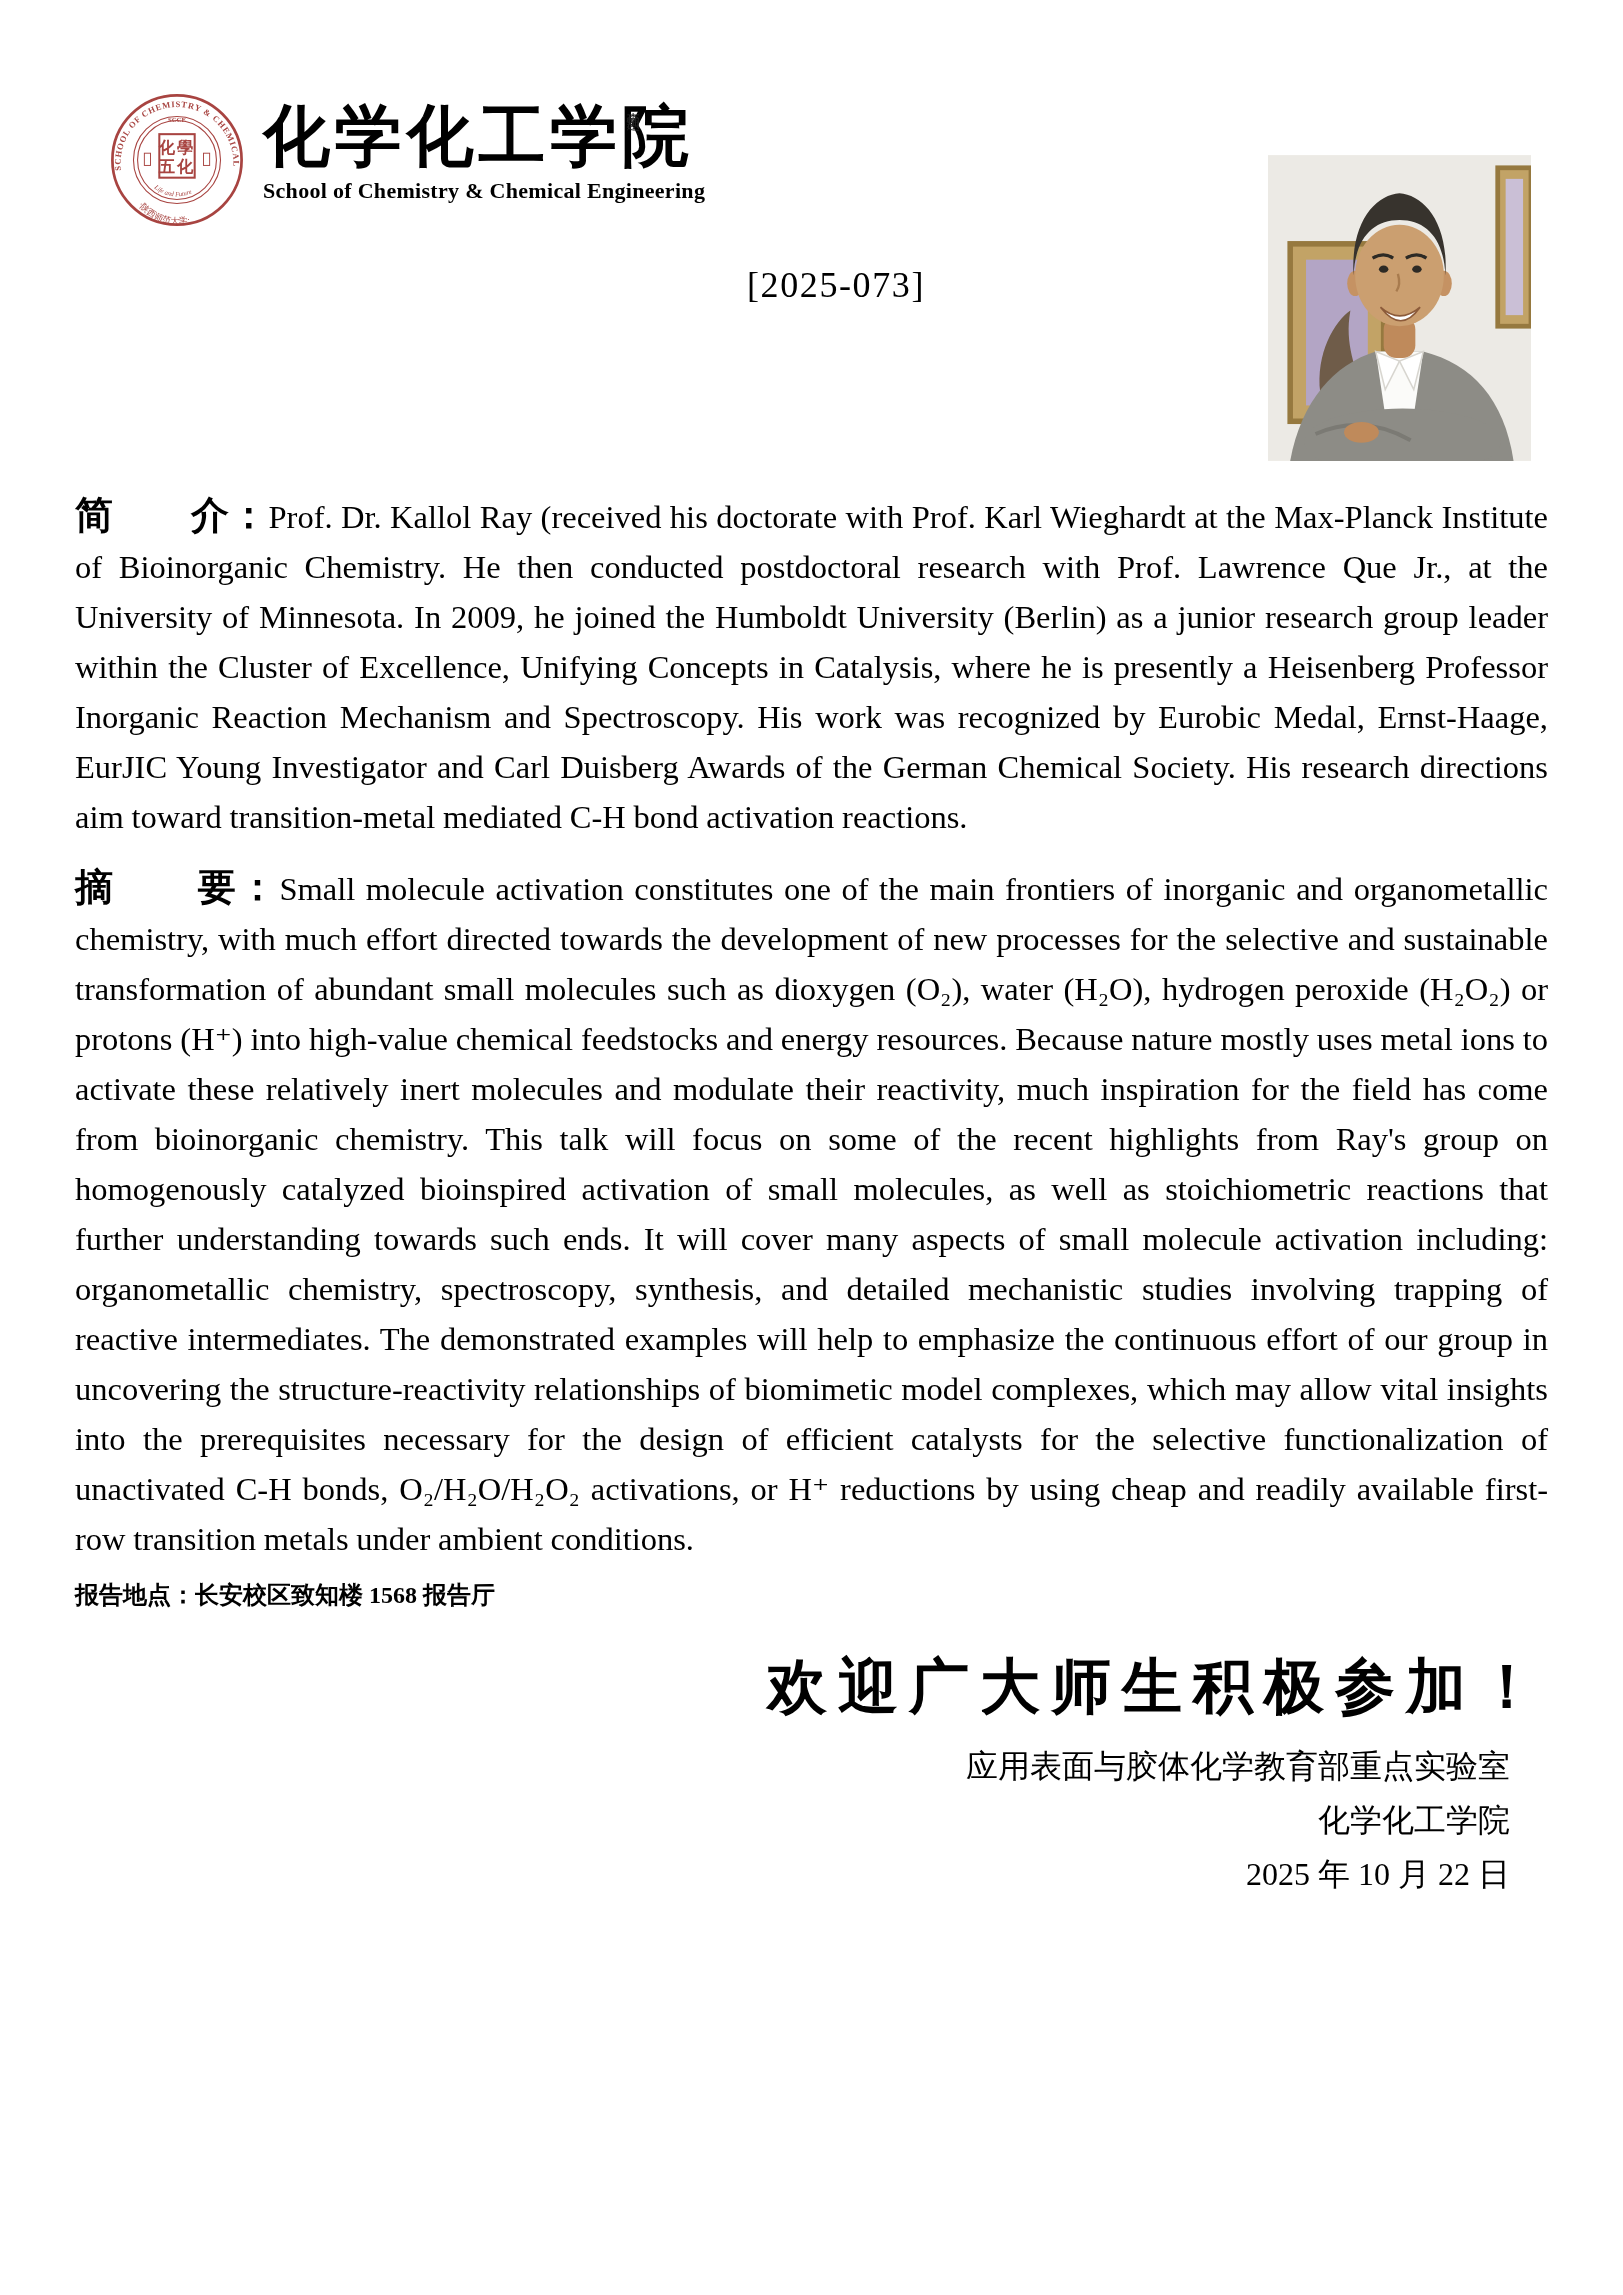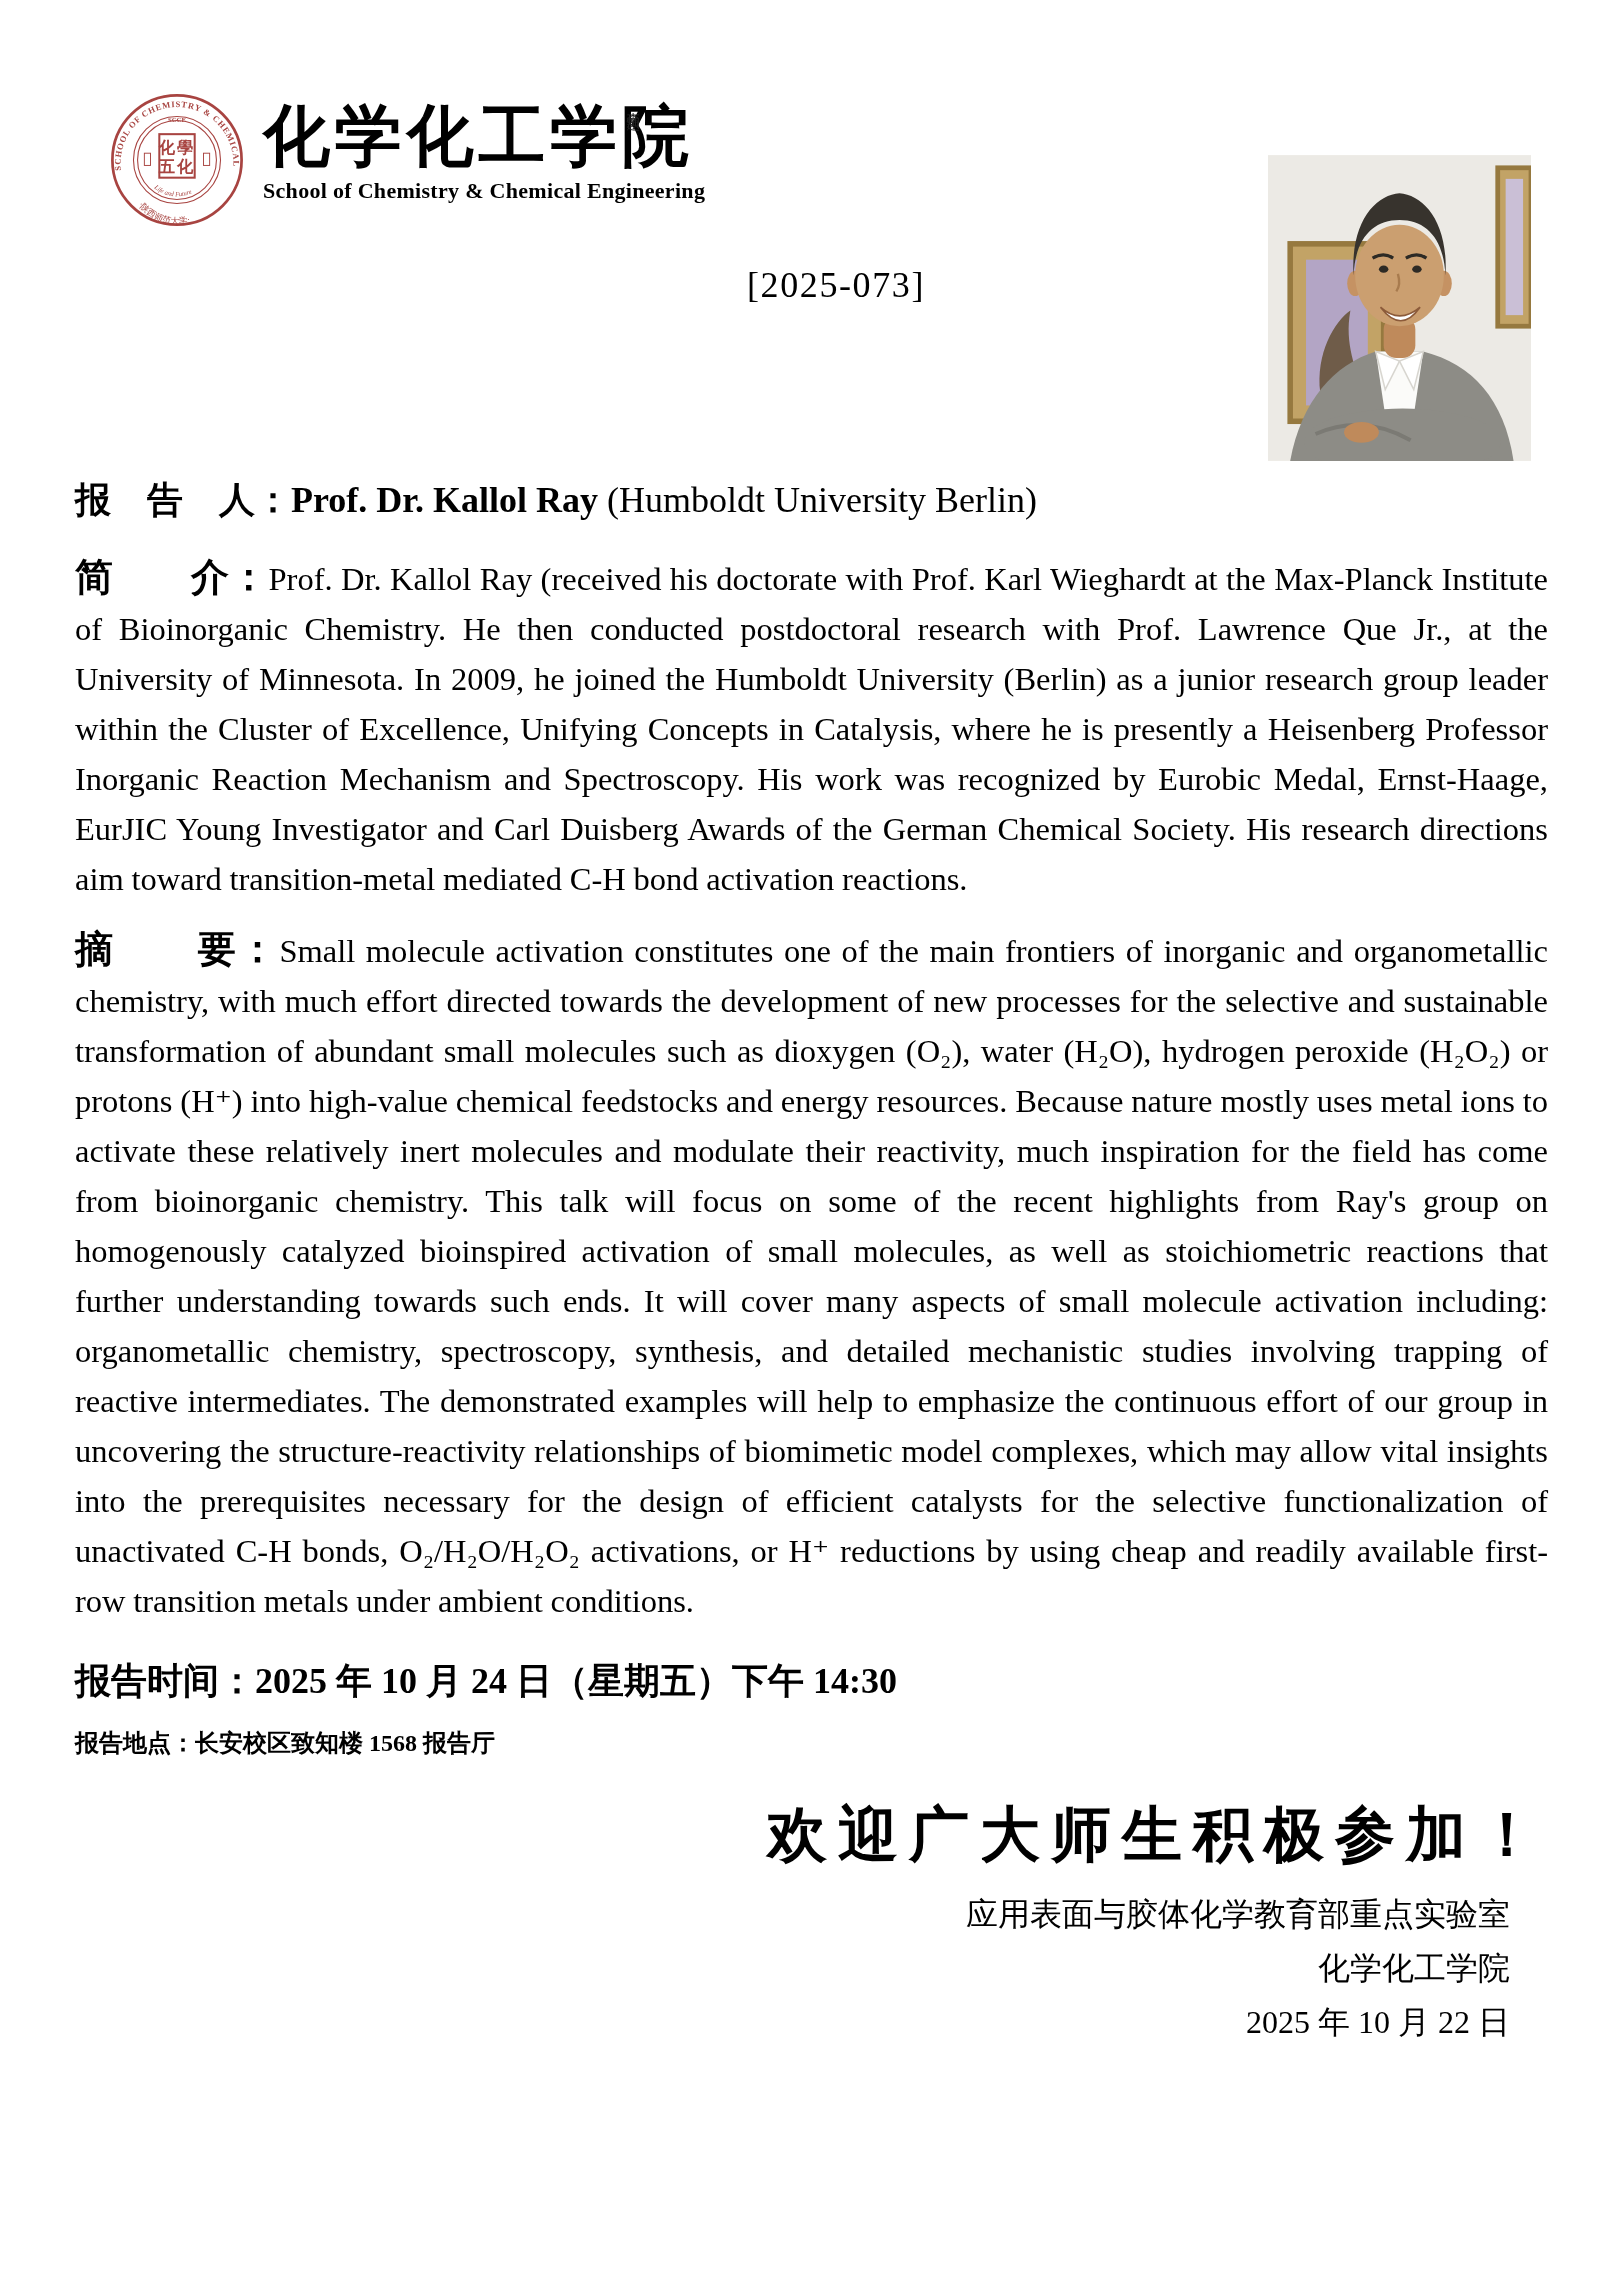--- a/index.html
+++ b/index.html
@@ -107,27 +107,25 @@
     </g>
   </svg>
 
   <div class="title-block">
     <div class="serial">[2025-073]</div>
   </div>
 
   <div class="content">
 
 
-    <p class="speaker"><span class="bold">报　告　人：</span><span class="bold">Prof. Dr. Kallol Ray</span><span> (Humboldt University Berlin)</span></p>
 
     <p class="para justify"><span class="lbl">简　　介：</span><span>Prof. Dr. Kallol Ray (received his doctorate with Prof. Karl Wieghardt at the Max-Planck Institute of Bioinorganic Chemistry. He then conducted postdoctoral research with Prof. Lawrence Que Jr., at the University of Minnesota. In 2009, he joined the Humboldt University (Berlin) as a junior research group leader within the Cluster of Excellence, Unifying Concepts in Catalysis, where he is presently a Heisenberg Professor Inorganic Reaction Mechanism and Spectroscopy. His work was recognized by Eurobic Medal, Ernst-Haage, EurJIC Young Investigator and Carl Duisberg Awards of the German Chemical Society. His research directions aim toward transition-metal mediated C-H bond activation reactions.</span></p>
 
     <p class="para justify"><span class="lbl">摘　　要：</span><span>Small molecule activation constitutes one of the main frontiers of inorganic and organometallic chemistry, with much effort directed towards the development of new processes for the selective and sustainable transformation of abundant small molecules such as dioxygen (O₂), water (H₂O), hydrogen peroxide (H₂O₂) or protons (H⁺) into high-value chemical feedstocks and energy resources. Because nature mostly uses metal ions to activate these relatively inert molecules and modulate their reactivity, much inspiration for the field has come from bioinorganic chemistry. This talk will focus on some of the recent highlights from Ray's group on homogenously catalyzed bioinspired activation of small molecules, as well as stoichiometric reactions that further understanding towards such ends. It will cover many aspects of small molecule activation including: organometallic chemistry, spectroscopy, synthesis, and detailed mechanistic studies involving trapping of reactive intermediates. The demonstrated examples will help to emphasize the continuous effort of our group in uncovering the structure-reactivity relationships of biomimetic model complexes, which may allow vital insights into the prerequisites necessary for the design of efficient catalysts for the selective functionalization of unactivated C-H bonds, O₂/H₂O/H₂O₂ activations, or H⁺ reductions by using cheap and readily available first-row transition metals under ambient conditions.</span></p>
 
-    <p class="when"><span>报告时间：</span><span>2025 年 10 月 24 日（星期五）下午 14:30</span></p>
 
     <p class="where"><span>报告地点：</span><span>长安校区致知楼 1568 报告厅</span></p>
 
     <p class="welcome">欢迎广大师生积极参加！</p>
 
     <div class="footer">
       <div>应用表面与胶体化学教育部重点实验室</div>
       <div>化学化工学院</div>
       <div>2025 年 10 月 22 日</div>
     </div>

